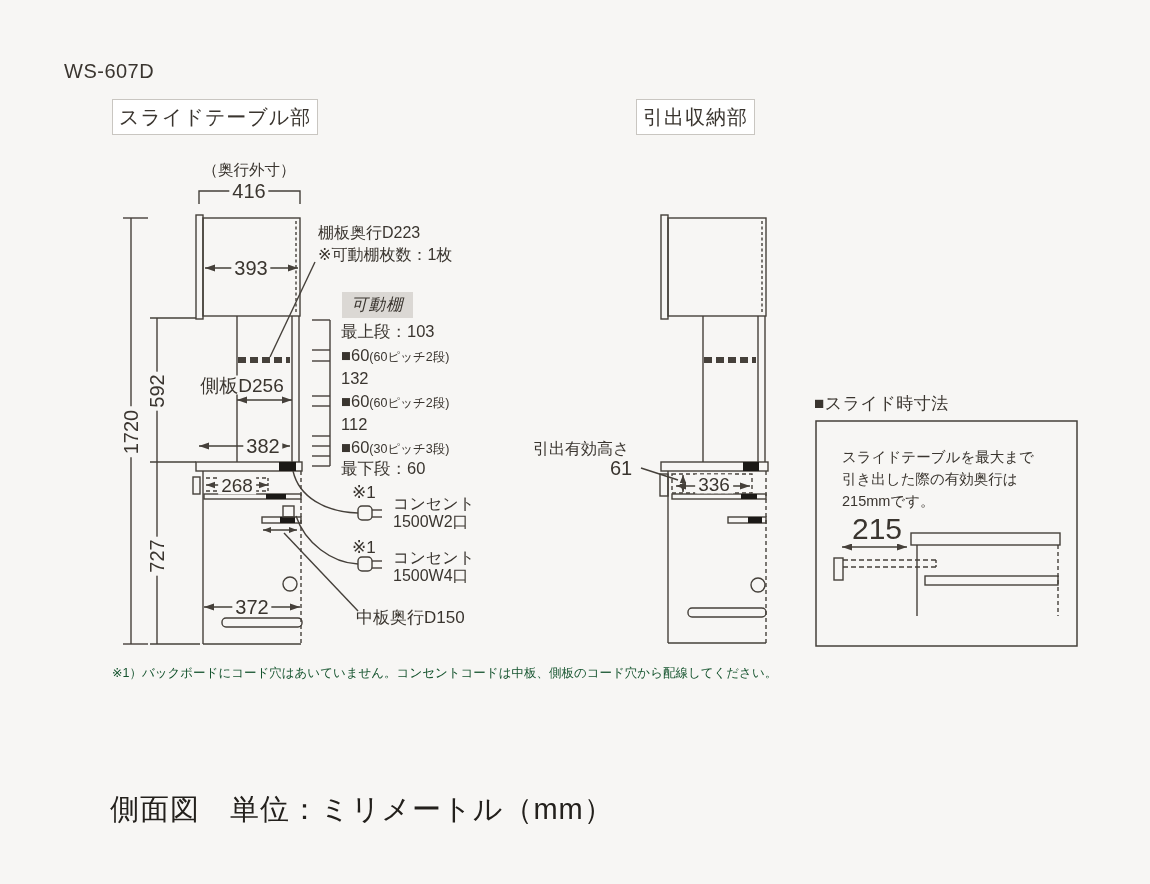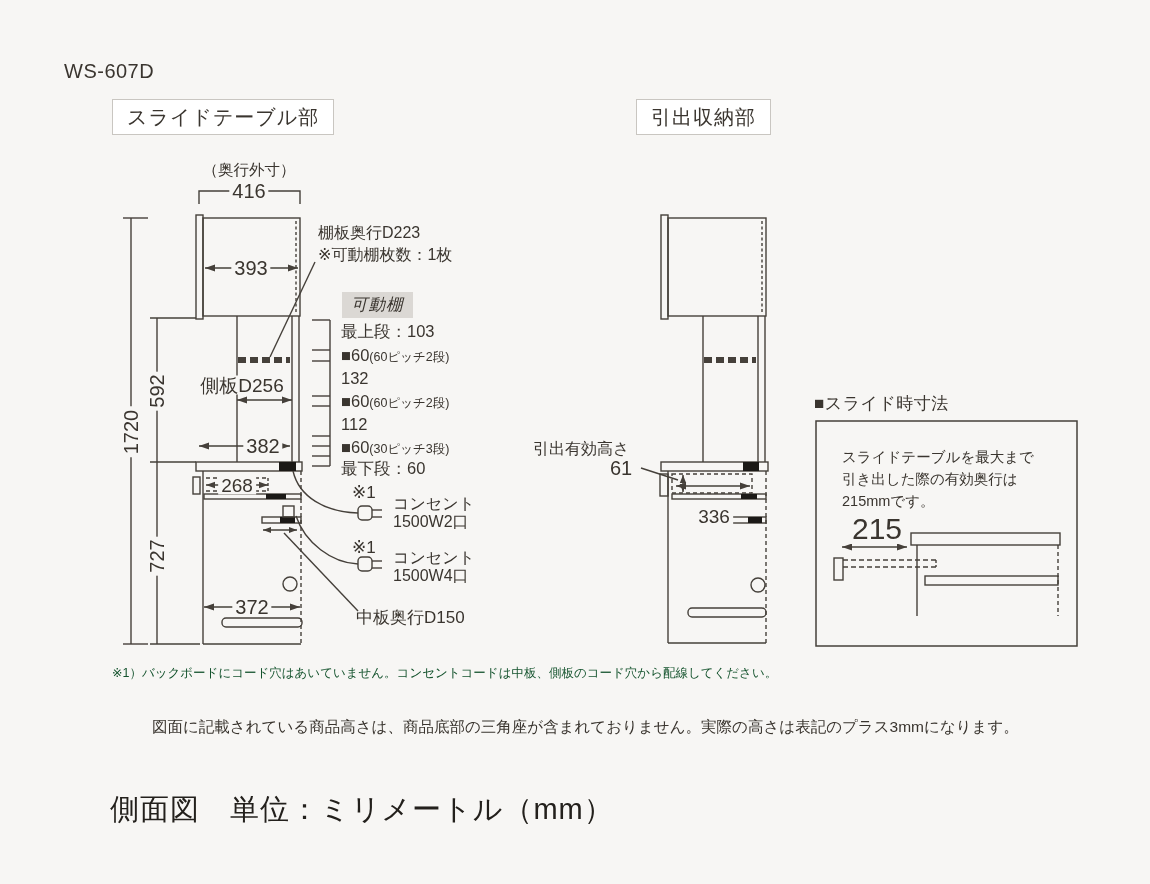--- a/index.html
+++ b/index.html
@@ -14,21 +14,21 @@
     color:#3a352f;
     overflow:hidden;
   }
   svg.linework{position:absolute;left:0;top:0;}
   .txt{position:absolute;white-space:nowrap;color:#3a352f;}
   .model{font-size:20px;letter-spacing:.5px;}
   .labelbox{
     position:absolute;background:#ffffff;border:1px solid #c9c6c1;
     font-size:20px;letter-spacing:1px;color:#3a352f;
     display:flex;align-items:center;justify-content:center;
-    padding:4px 14px;box-sizing:border-box;
+    padding:4px 6px;box-sizing:border-box;
   }
   .dim{
     position:absolute;transform:translate(-50%,-50%);
     background:#f7f6f4;padding:0 3px;font-size:20px;line-height:1;
   }
   .dim.rot{transform:translate(-50%,-50%) rotate(-90deg);}
   .dim.small{font-size:15.5px;}
   .note-label{font-size:16px;line-height:22px;}
   .shelf-title{
     position:absolute;background:#dbd8d4;color:#3a352f;
@@ -228,25 +228,24 @@
   <div class="txt outlet-name" style="left:393px;top:494px;">コンセント</div>
   <div class="txt outlet-spec" style="left:393px;top:512px;">1500W2口</div>
   <div class="txt outlet-ref" style="left:352px;top:537px;">※1</div>
   <div class="txt outlet-name" style="left:393px;top:548px;">コンセント</div>
   <div class="txt outlet-spec" style="left:393px;top:566px;">1500W4口</div>
 
   <div class="txt jp17" style="left:356px;top:606px;">中板奥行D150</div>
 
   <div class="txt jp16" style="left:533px;top:439px;">引出有効高さ</div>
   <div class="txt" style="left:610px;top:457px;font-size:20px;">61</div>
-  <div class="dim" style="left:714px;top:484px;font-size:19px;margin-top:32px;">336</div>
+  <div class="dim" style="left:714px;top:484px;font-size:19px;">336</div>
 
   <div class="txt slide-head" style="left:814px;top:392px;">■スライド時寸法</div>
   <div class="txt slide-desc" style="left:842px;top:446px;">スライドテーブルを最大まで</div>
   <div class="txt slide-desc" style="left:842px;top:468px;">引き出した際の有効奥行は</div>
   <div class="txt slide-desc" style="left:842px;top:490px;">215mmです。</div>
   <div class="dim" style="left:877px;top:529px;font-size:30px;">215</div>
 
   <div class="txt note1" style="left:112px;top:665px;">※1）バックボードにコード穴はあいていません。コンセントコードは中板、側板のコード穴から配線してください。</div>
-  <div class="txt note2" style="left:152px;top:717px;">図面に記載されている商品高さは、商品底部の三角座が含まれておりません。実際の高さは表記のプラス3mmになります。</div>
   <div class="txt footer-title" style="left:62px;top:790px;">側面図　単位：ミリメートル（mm）</div>
 
 </div>
 
 </body></html>

